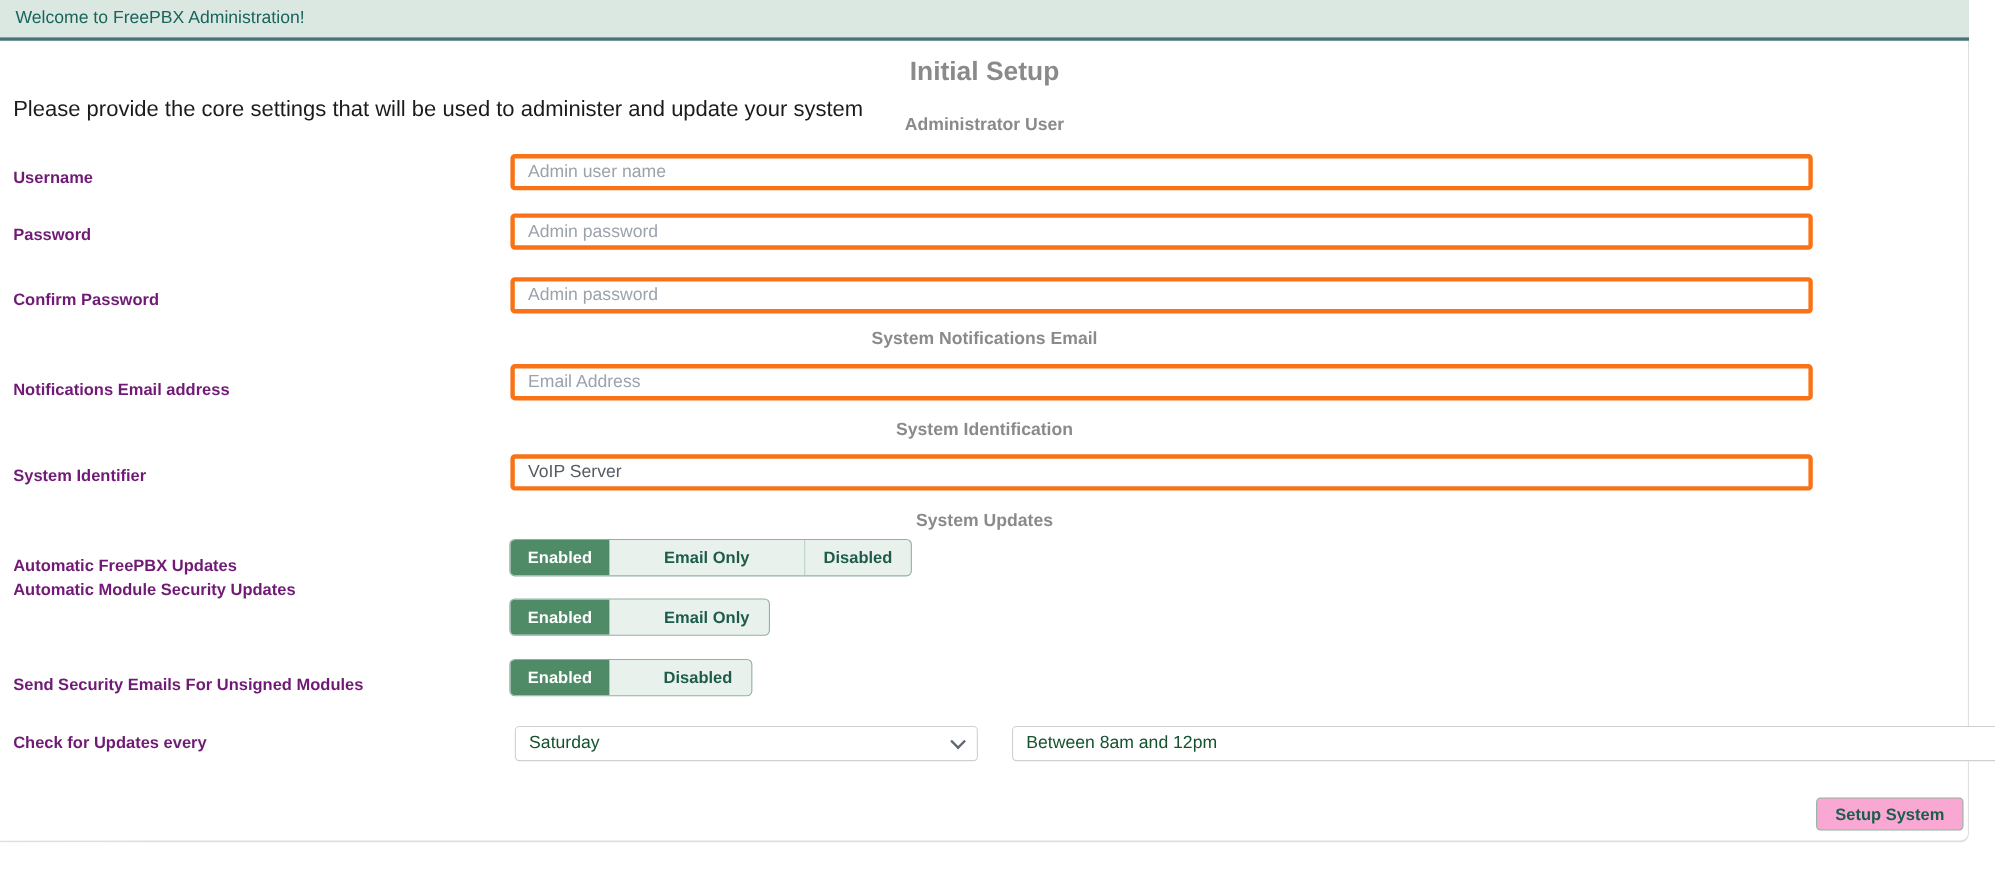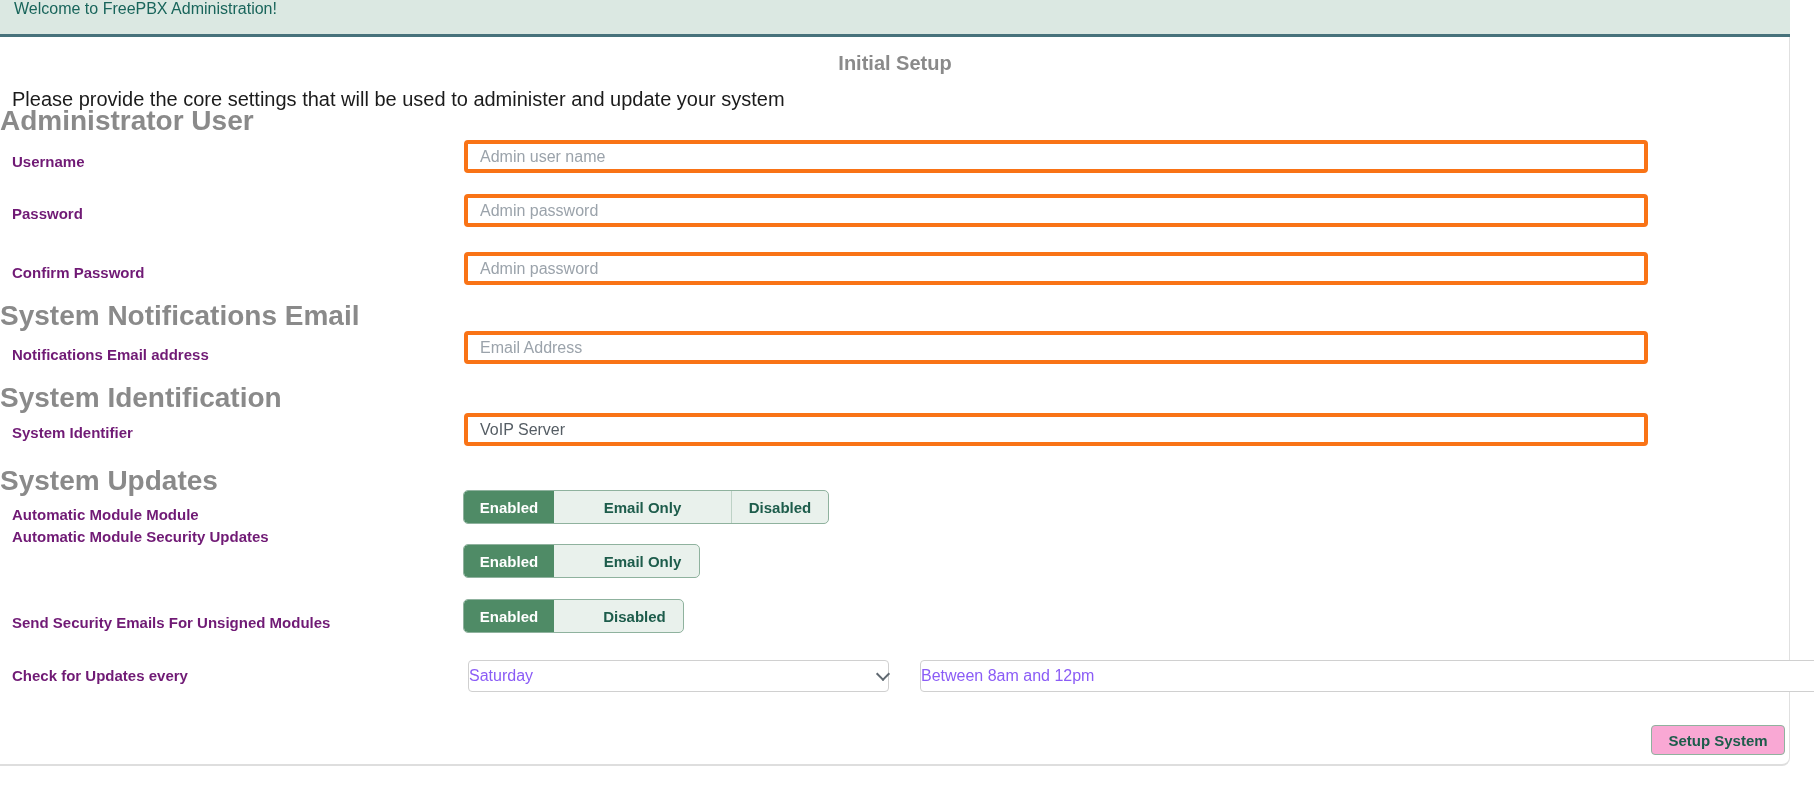--- a/index.html
+++ b/index.html
@@ -8,33 +8,33 @@
     font-family:"Liberation Sans", sans-serif;overflow:hidden;
   }
   .card{
     position:absolute;left:0;top:0;width:1790px;height:766px;box-sizing:border-box;
     border-right:1px solid #e0e0e0;border-bottom:2px solid #dedede;
     border-bottom-right-radius:8px;background:#fff;
   }
   .alert{
     position:absolute;left:0;top:0;width:1790px;height:37px;box-sizing:border-box;
     background:#dbe8e2;border-bottom:3px solid #47727b;
-    display:flex;padding-left:14px;
+    display:flex;align-items:center;padding-left:14px;
     font-size:16px;color:#19655b;
   }
   .page-title{
     position:absolute;top:52px;left:0;width:1790px;text-align:center;
-    font-size:20px;font-weight:bold;color:#8a8a8a;
+    font-size:24px;font-weight:bold;color:#8a8a8a;
   }
   .intro{
     position:absolute;top:88px;left:12px;font-size:20px;color:#1b1b1b;
   }
   .section-heading{
-    position:absolute;left:0;width:1790px;
-    font-size:28px;font-weight:bold;color:#8a8a8a;
+    position:absolute;left:0;width:1790px;text-align:center;
+    font-size:16px;font-weight:bold;color:#8a8a8a;
   }
   .field-label{
     position:absolute;left:12px;font-size:15px;font-weight:bold;color:#701a75;white-space:nowrap;
   }
   .text-input{
     position:absolute;left:464px;width:1184px;height:33px;box-sizing:border-box;
     border:4px solid #f97316;border-radius:4px;padding:0 12px;
     font-size:16px;color:#555d64;font-family:inherit;outline:none;background:#fff;
   }
   .text-input::placeholder{color:#9ba3ab;opacity:1;}
@@ -46,21 +46,21 @@
     display:flex;align-items:center;justify-content:center;box-sizing:border-box;
     font-size:15px;font-weight:bold;color:#1d5c4b;cursor:pointer;background:transparent;
     border:none;font-family:inherit;height:100%;
   }
   .btn-group .opt.selected{background:#4f8b66;color:#ffffff;border-radius:4px 0 0 4px;}
   .btn-group .opt + .opt{border-left:1px solid #bdd2c6;}
   .btn-group .opt.selected + .opt{border-left:none;}
   .fake-select{
     position:absolute;height:32px;box-sizing:border-box;background:#fff;
     border:1px solid #d0d0d0;border-radius:4px;display:flex;align-items:center;
-    justify-content:space-between;padding:0 0;font-size:16px;color:#8b5cf6;cursor:pointer;
+    justify-content:space-between;padding:0 12px;font-size:16px;color:#14532d;cursor:pointer;
   }
   .chevron{
     width:8px;height:8px;border-right:2px solid #5f6870;border-bottom:2px solid #5f6870;
     transform:rotate(45deg);margin-top:-4px;flex:0 0 auto;
   }
   .setup-btn{
     position:absolute;left:1651px;top:725px;width:134px;height:30px;box-sizing:border-box;
     background:#f9a8d4;border:1px solid #8fb29e;border-radius:4px;
     font-size:15px;font-weight:bold;color:#1d5c4b;font-family:inherit;cursor:pointer;
   }
@@ -95,21 +95,21 @@
   <div class="field-label" style="top:346px;">Notifications Email address</div>
   <input class="text-input" style="top: 331px;" type="text" placeholder="Email Address">
 
   <div class="section-heading" style="top:382px;">System Identification</div>
 
   <div class="field-label" style="top:424px;">System Identifier</div>
   <input class="text-input" style="top: 413px;" type="text" value="VoIP Server">
 
   <div class="section-heading" style="top:465px;">System Updates</div>
 
-  <div class="field-label" style="top:506px;">Automatic Module Module</div>
+  <div class="field-label" style="top:506px;">Automatic FreePBX Updates</div>
   <div class="btn-group" style="top:490px;">
     <button class="opt selected" style="width:90px;">Enabled</button>
     <button class="opt" style="width:113px;">Email Only</button>
     <button class="opt" style="width:97px;">Disabled</button>
   </div>
 
   <div class="field-label" style="top:528px;">Automatic Module Security Updates</div>
   <div class="btn-group" style="top:544px;">
     <button class="opt selected" style="width:90px;">Enabled</button>
     <button class="opt" style="width:113px;">Email Only</button>

